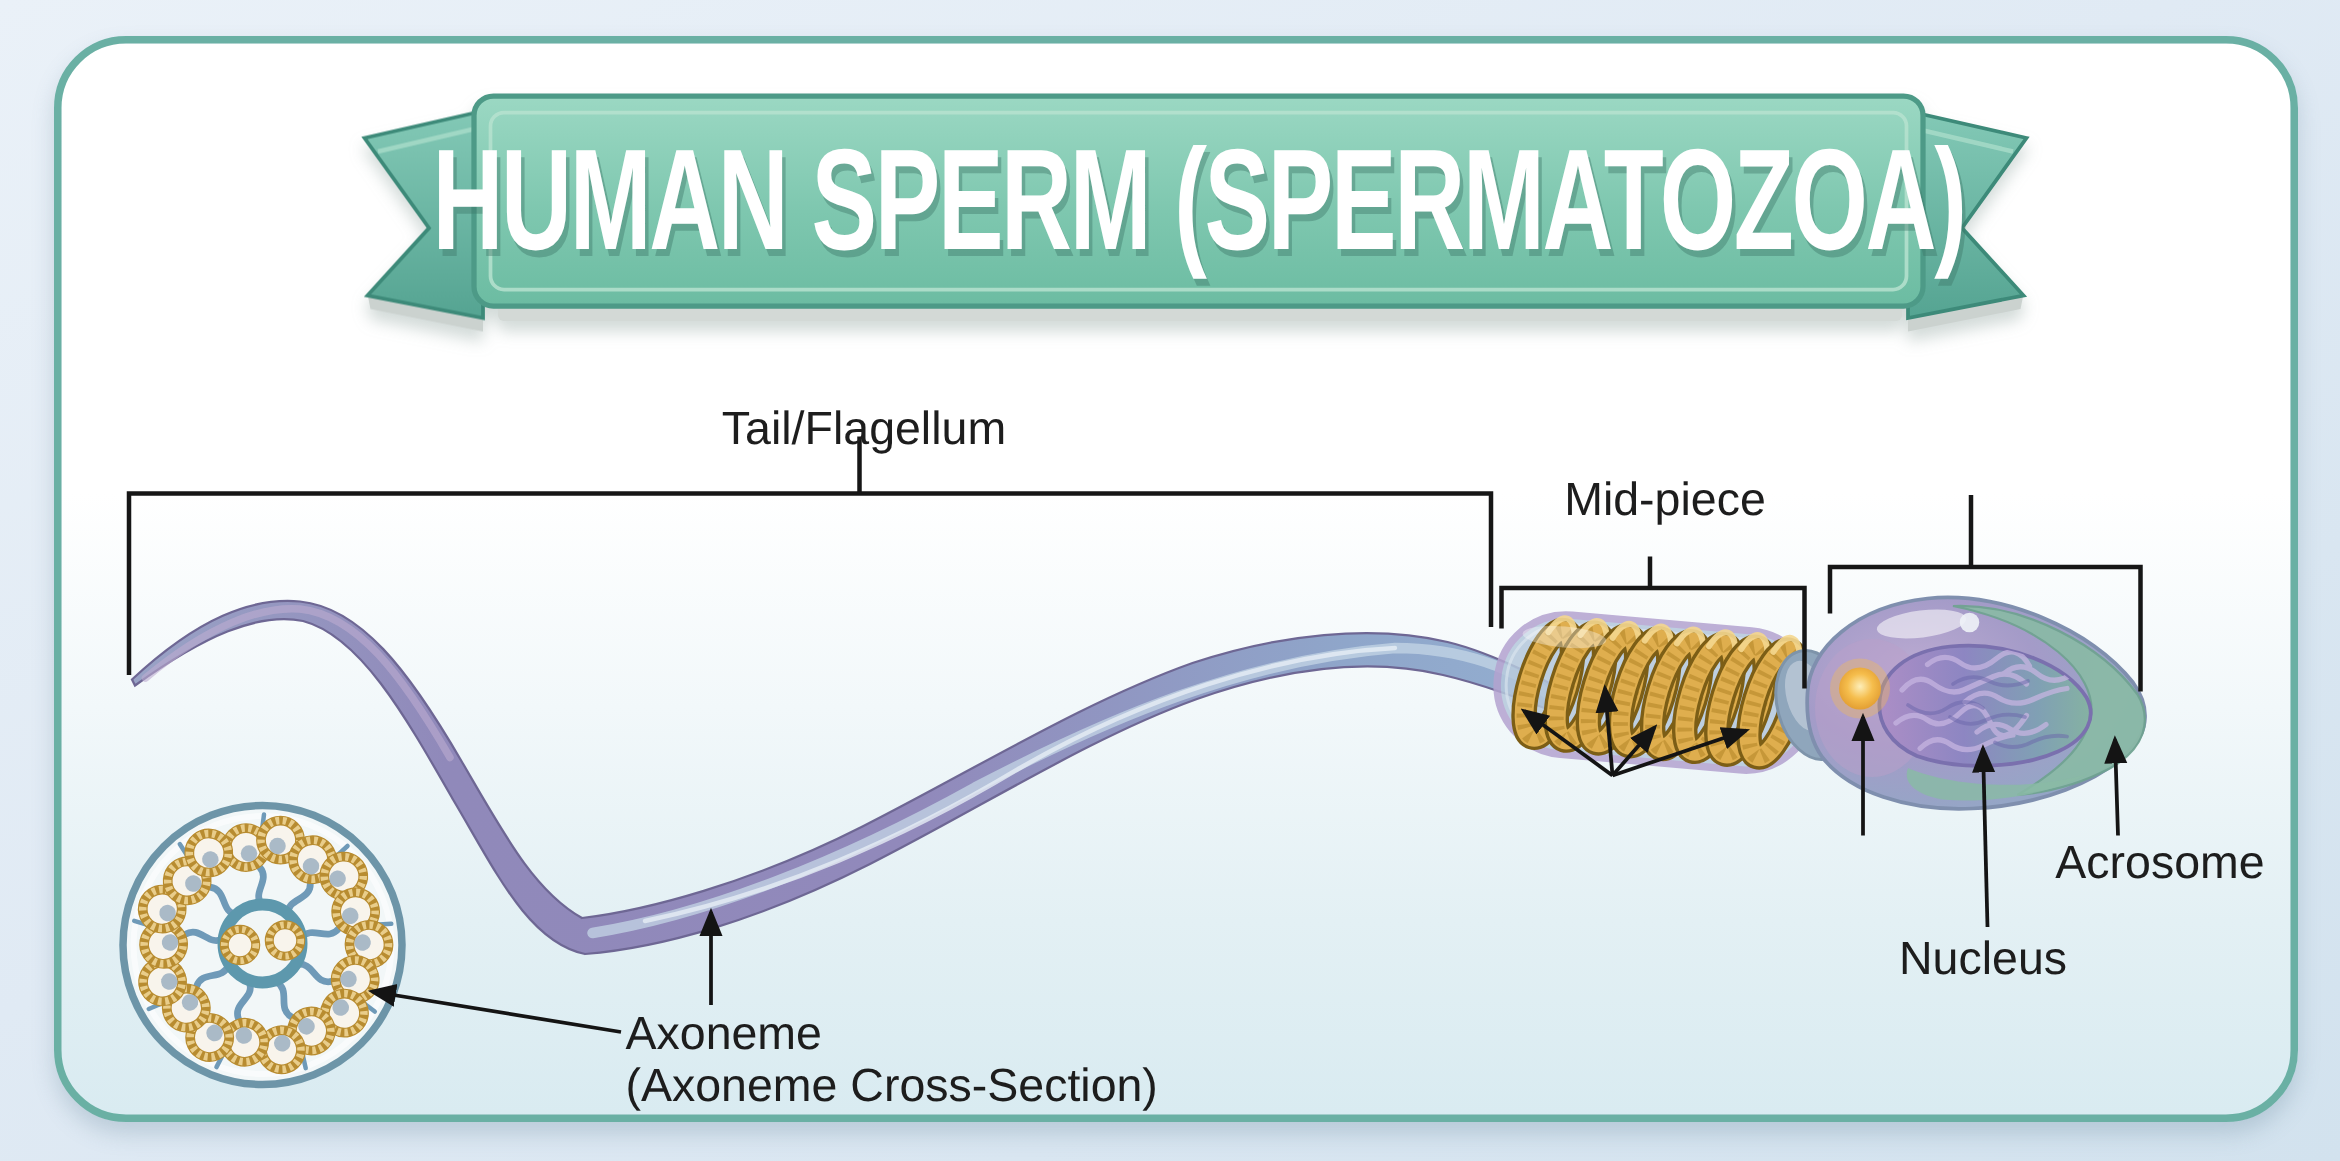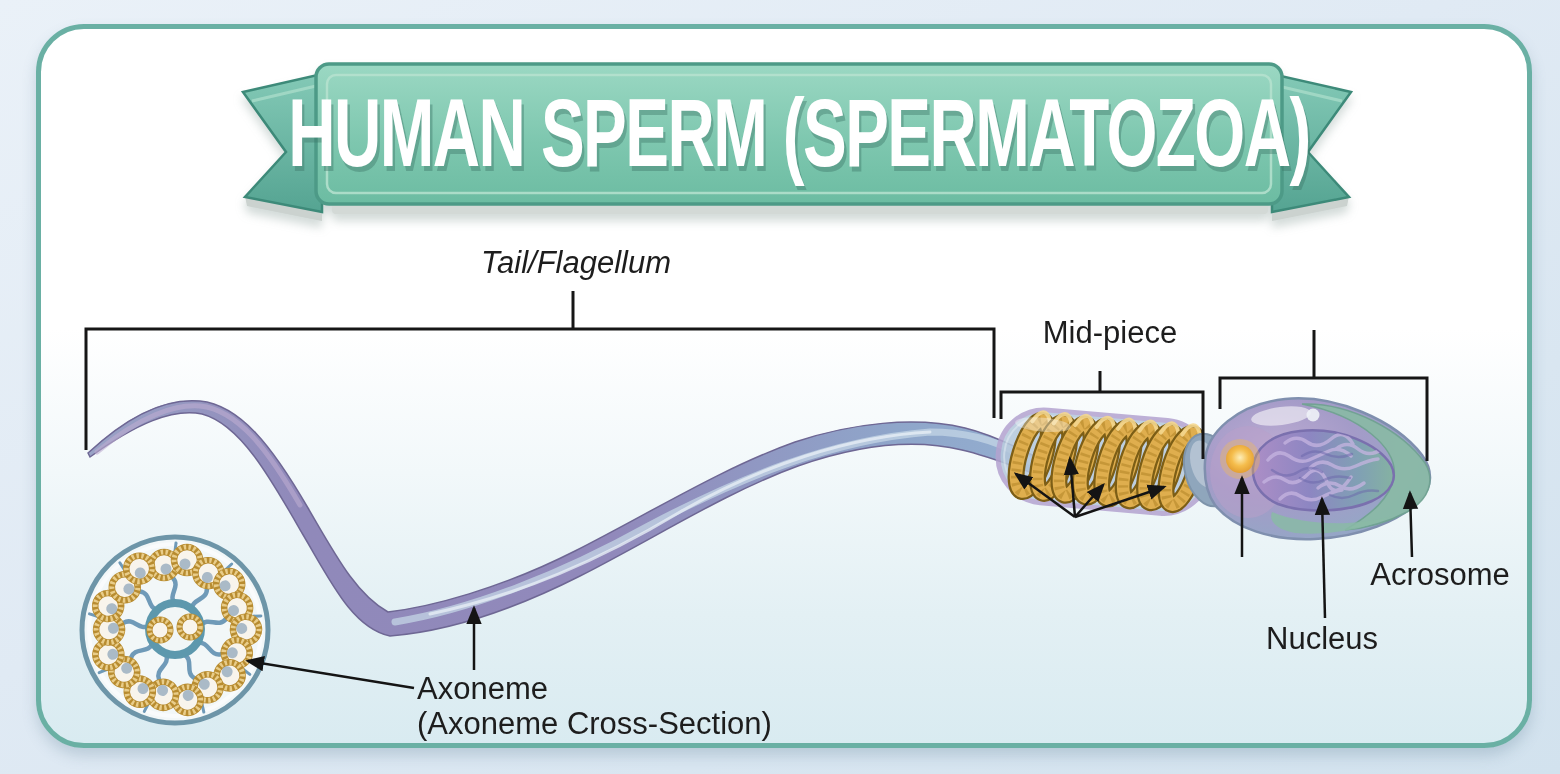--- a/index.html
+++ b/index.html
@@ -266,21 +266,21 @@
       <path d="M 1242 557 L 1242 478" marker-end="url(#ah)"></path>
       <path d="M 1325 618 L 1322 499" marker-end="url(#ah)"></path>
       <path d="M 1412 557 L 1410 493" marker-end="url(#ah)"></path>
       <path d="M 414 688 L 248 661" marker-end="url(#ah)"></path>
       <path d="M 474 670 L 474 608" marker-end="url(#ah)"></path>
     </g>
   </svg>
 
   <div class="banner-title">HUMAN SPERM (SPERMATOZOA)</div>
 
-  <div class="lbl c" style="left:426px;top:245px;width:300px;font-style:italic;">Tail/Flagellum</div>
+  <div class="lbl c" style="left:426px;top:268px;width:300px;">Tail/Flagellum</div>
   <div class="lbl c" style="left:1010px;top:315px;width:200px;">Mid-piece</div>
   <div class="lbl c" style="left:1222px;top:621px;width:200px;">Nucleus</div>
   <div class="lbl c" style="left:1340px;top:557px;width:200px;">Acrosome</div>
   <div class="lbl" style="left:417px;top:671px;">
     <div>Axoneme</div>
     <div>(Axoneme Cross-Section)</div>
   </div>
 
 </div>
 

